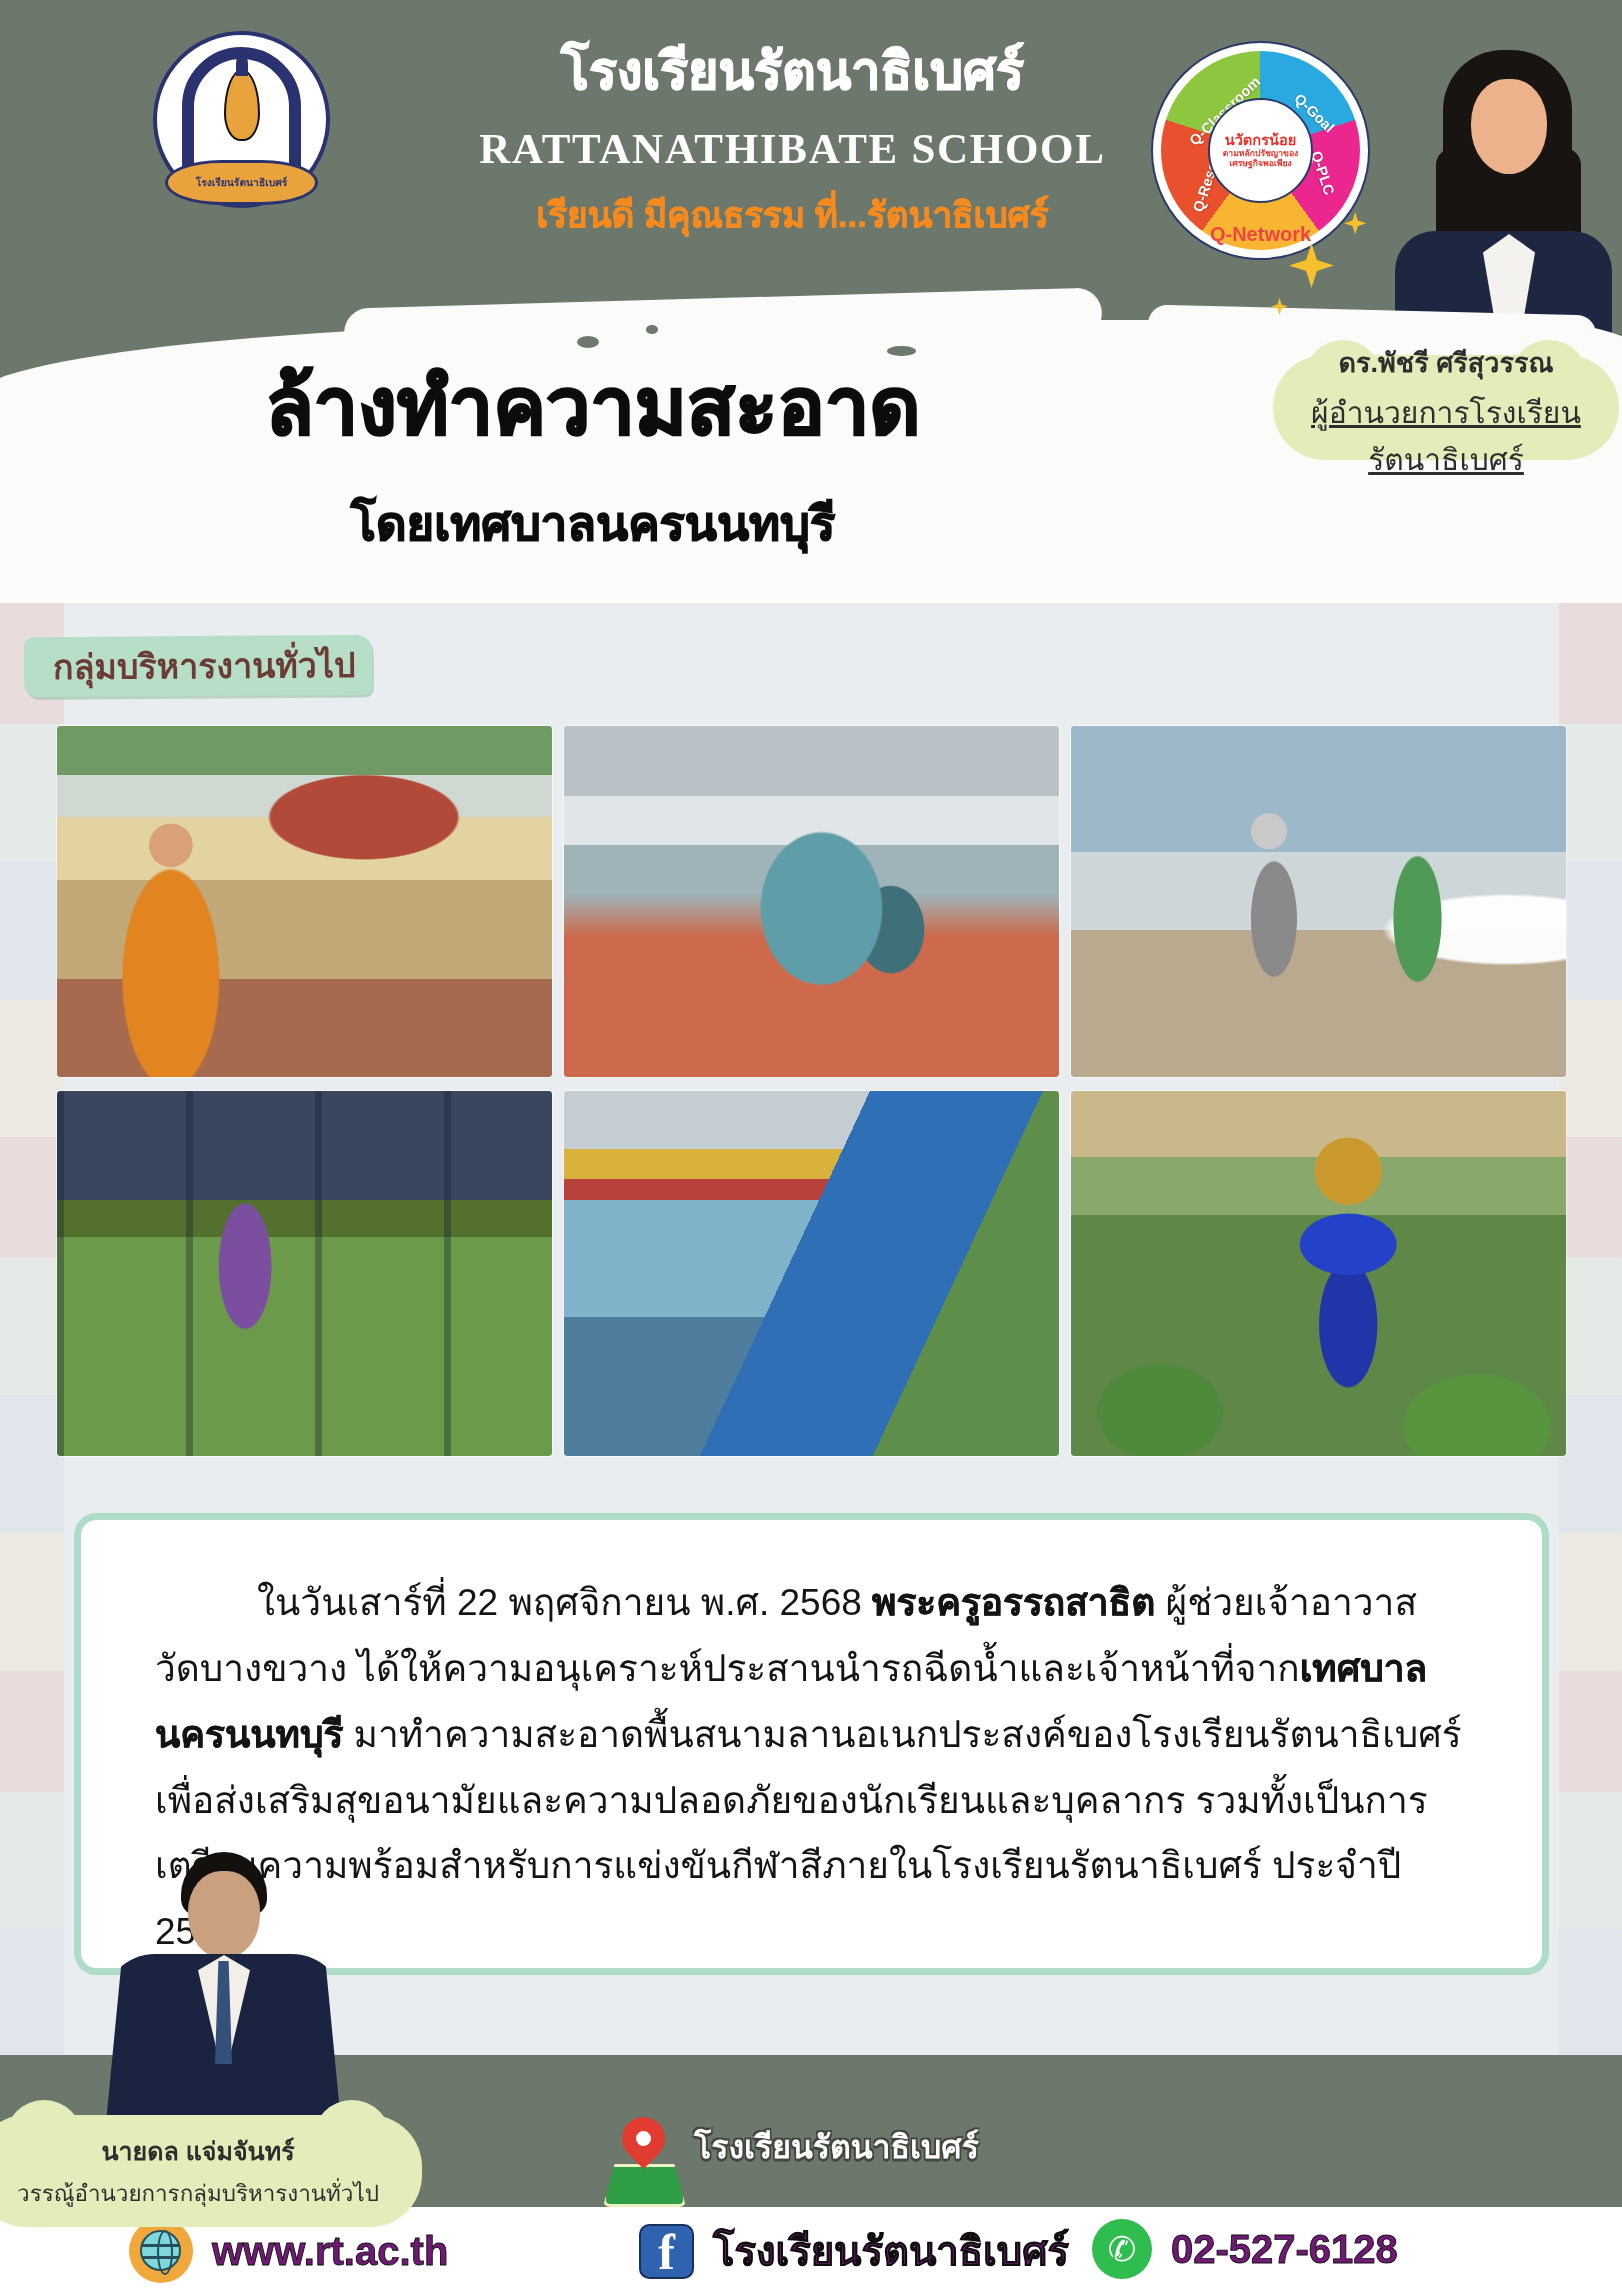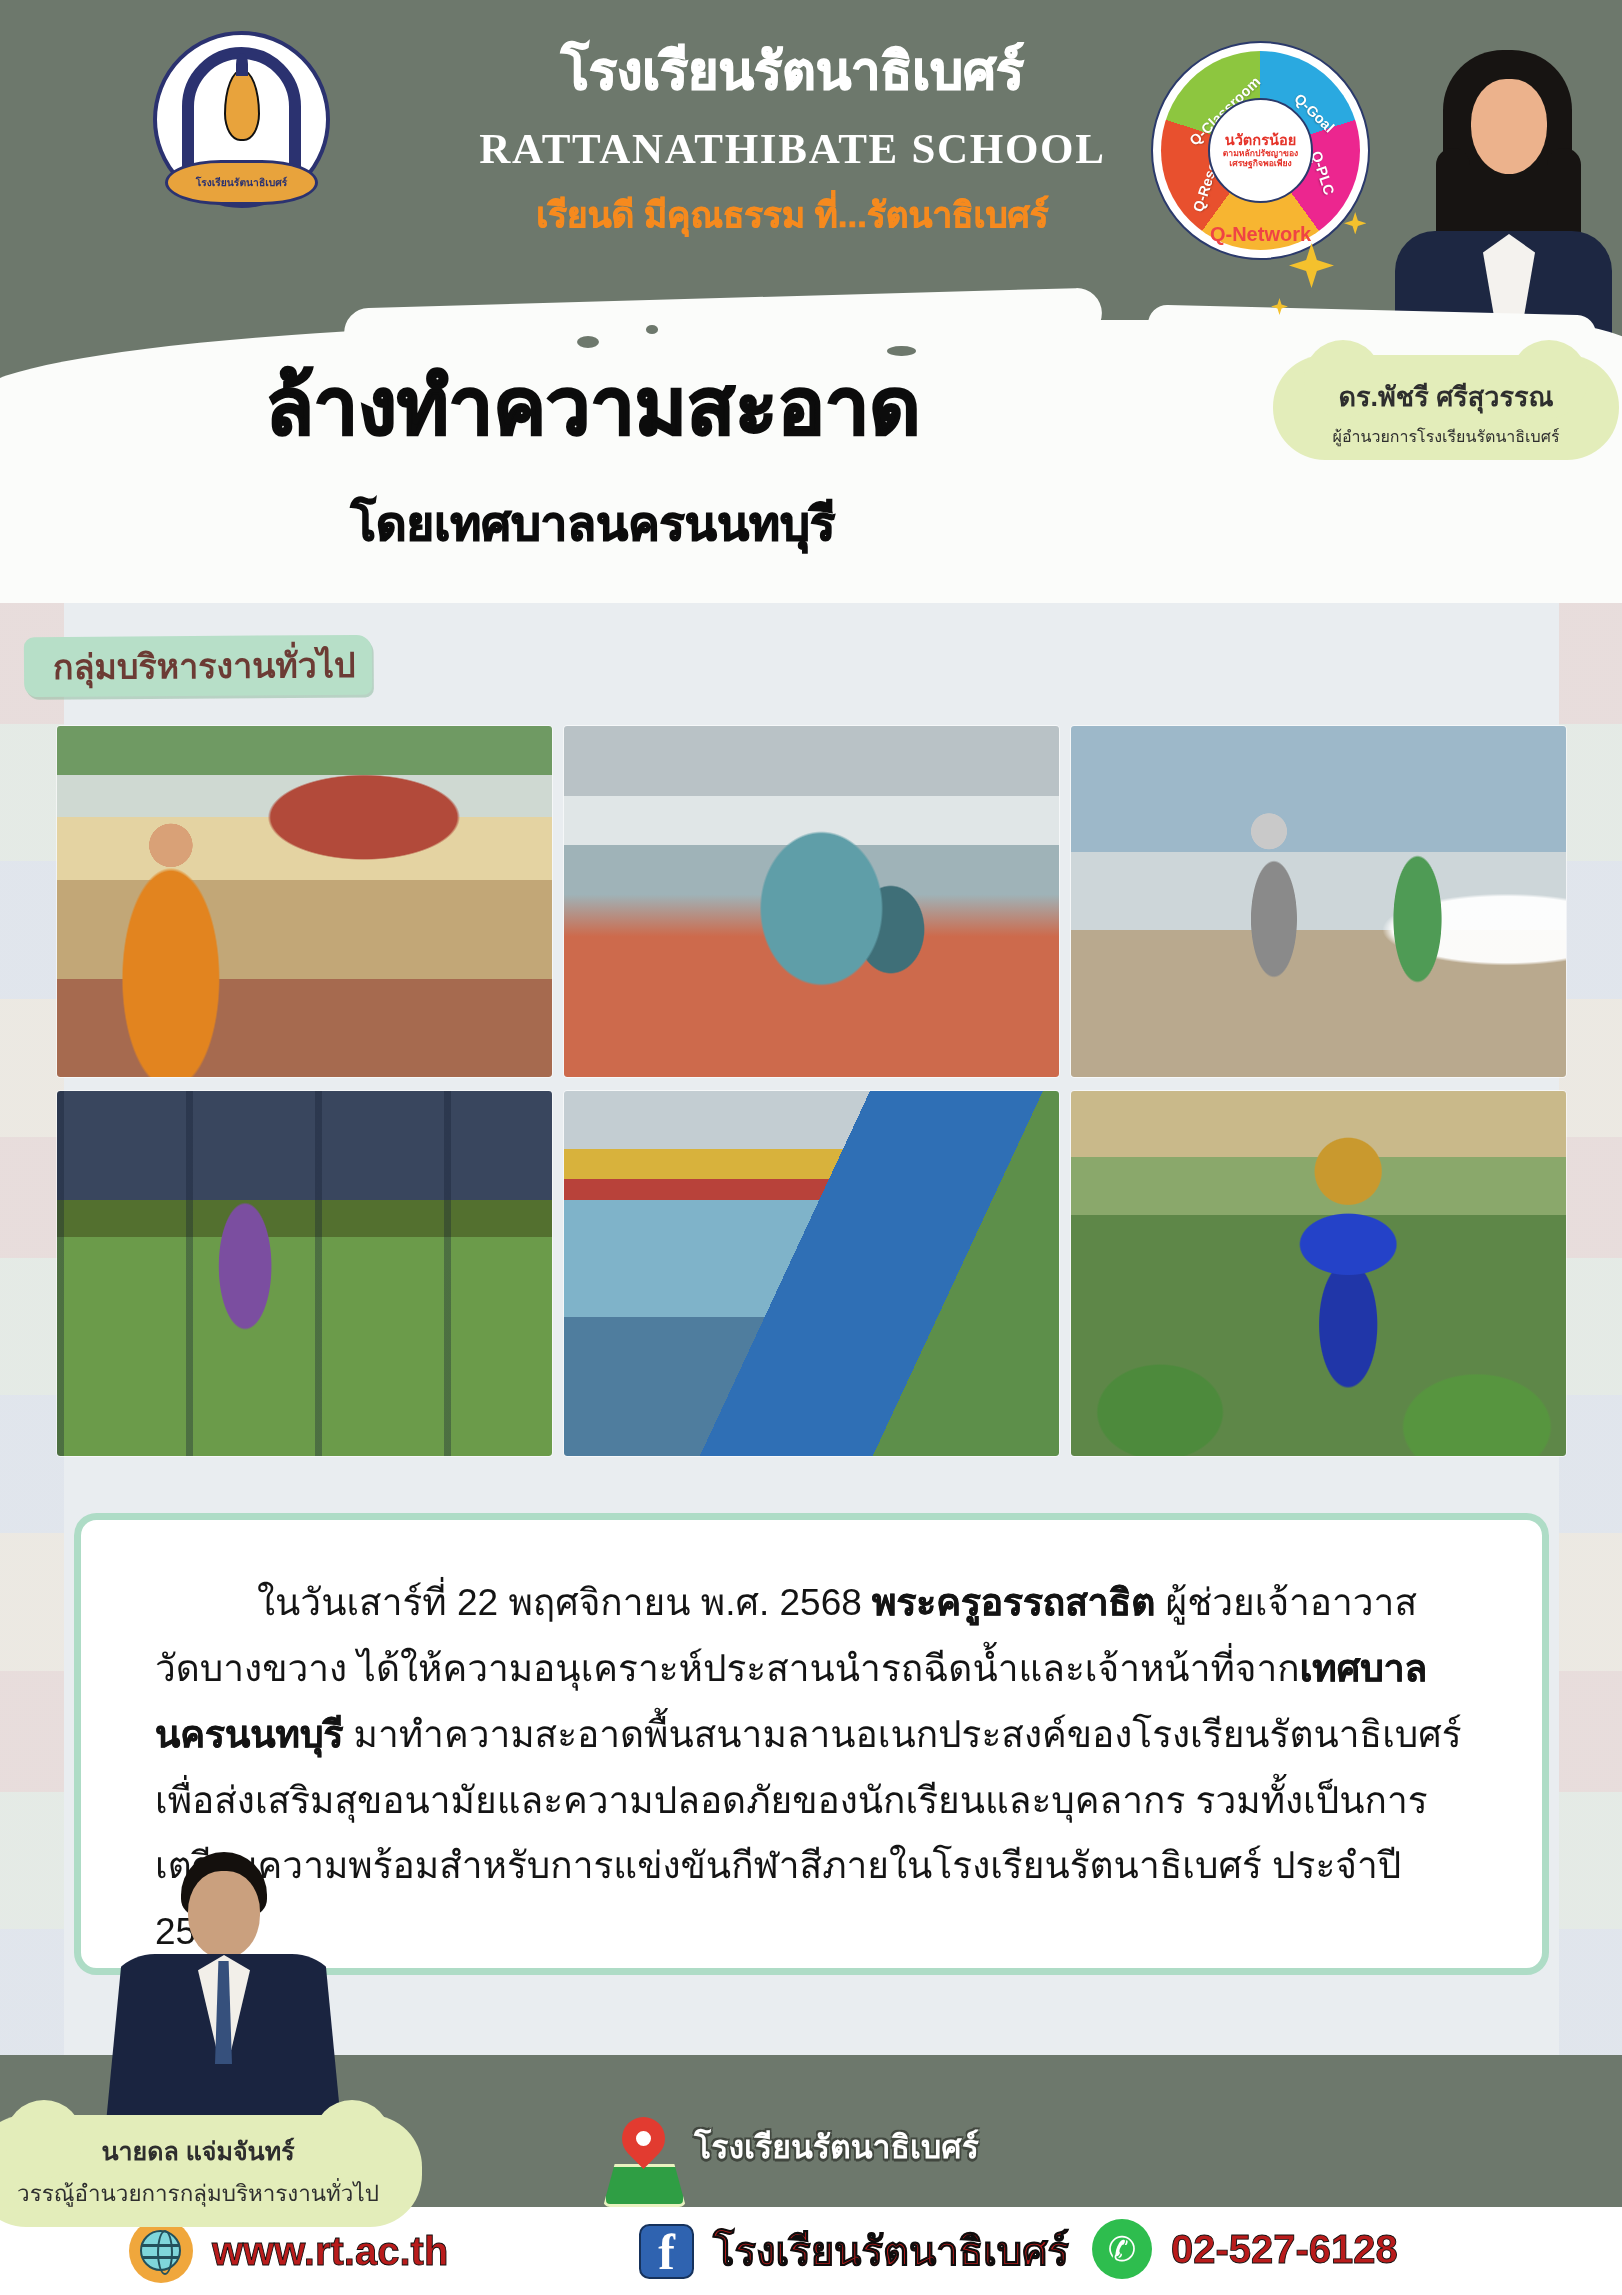--- a/index.html
+++ b/index.html
@@ -53,21 +53,21 @@
   .title-block{position:absolute;left:76px;top:343px;width:1034px;text-align:center;color:#0c0c0c;}
   .t1{font-size:79px;font-weight:bold;-webkit-text-stroke:2.2px #0c0c0c;}
   .t2{font-size:74px;font-weight:bold;-webkit-text-stroke:2.2px #0c0c0c;margin-top:15.5px;}
   .t3{font-size:47px;font-weight:bold;-webkit-text-stroke:1.3px #0c0c0c;margin-top:17px;}
   .cloud{position:absolute;background:#e3edba;border-radius:52px;display:flex;flex-direction:column;align-items:center;justify-content:center;text-align:center;color:#2e2e2e;}
   .cloud::before,.cloud::after{content:"";position:absolute;width:78px;height:78px;border-radius:50%;background:#e3edba;top:-15.5px;}
   .cloud::before{left:31px;}
   .cloud::after{right:31px;}
   .dir-bubble{left:1273px;top:355px;width:346px;height:105px;}
   .dir-bubble .n{font-size:27px;font-weight:bold;position:relative;z-index:2;margin-top:9px;}
-  .dir-bubble .r{font-size:16px;position:relative;z-index:2;margin-top:5.2px;}
+  .dir-bubble .r{font-size:30px;position:relative;z-index:2;margin-top:5.2px;text-decoration:underline;}
   
   .light{position:absolute;left:0;top:603px;width:1623px;height:1452px;background:#e9edf0;}
   .edge{position:absolute;top:0;height:100%;width:64px;opacity:.45;
     background:repeating-linear-gradient(180deg,#e6c9c3 0 121px,#dfe7d9 121px 258px,#d6dce8 258px 396px,#efe3d2 396px 534px);}
   .edgeL{left:0;}
   .edgeR{right:0;}
   .badge{position:absolute;left:24px;top:33px;width:348px;height:60px;background:#b7dfc8;border-radius:10.3px 15.5px 8.6px 13.8px;
     display:flex;align-items:center;padding-left:29px;transform:rotate(-.4deg);
     box-shadow:1.7px 2.6px 0 rgba(143,187,160,.55);}
   .badge span{font-size:34px;font-weight:bold;color:#6c3b34;}
@@ -128,21 +128,21 @@
   .addr .a1{font-size:32px;font-weight:bold;
     text-shadow:-1.7px -1.7px 0 #41473f,1.7px -1.7px 0 #41473f,-1.7px 1.7px 0 #41473f,1.7px 1.7px 0 #41473f,0 2.6px 0 #41473f;}
   .addr .a2{font-size:28px;font-weight:bold;margin-top:10.3px;
     text-shadow:-1.7px -1.7px 0 #41473f,1.7px -1.7px 0 #41473f,-1.7px 1.7px 0 #41473f,1.7px 1.7px 0 #41473f,0 2.6px 0 #41473f;}
   
   .footer{position:absolute;left:0;top:2207px;width:1623px;height:89px;background:#fff;}
   .f-item{position:absolute;display:flex;align-items:center;gap:19px;top:12px;}
   .f-web{left:129px;}
   .f-fb{left:639px;}
   .f-tel{left:1092px;}
-  .f-label{font-size:40px;font-weight:bold;color:#b91c1c;-webkit-text-stroke:0.9px #0d0d0d;}
+  .f-label{font-size:40px;font-weight:bold;color:#701a75;-webkit-text-stroke:0.9px #0d0d0d;}
   .ic-globe{width:64px;height:64px;border-radius:50%;background:#f0a73c;position:relative;}
   .ic-globe .g{position:absolute;left:11.2px;top:11.2px;width:41px;height:41px;border-radius:50%;background:#7fd6db;
     border:2.6px solid #23505c;
     background-image:linear-gradient(180deg,transparent 0 12px,#23505c 12px 14.6px,transparent 14.6px 24px,#23505c 24px 27px,transparent 27px);}
   .ic-globe .g::after{content:"";position:absolute;left:14.6px;top:-2.6px;width:12px;height:41px;border:2.6px solid #23505c;border-radius:50%;}
   .ic-fb{width:55px;height:55px;border-radius:10.3px;background:#2f63b0;border:2.6px solid #16325c;color:#fff;display:flex;align-items:flex-end;justify-content:center;font-family:"Liberation Serif","DejaVu Serif",serif;font-size:50px;font-weight:bold;line-height:.95;overflow:hidden;}
   .ic-tel{width:60px;height:60px;border-radius:50%;background:#2ebd4e;color:#fff;display:flex;align-items:center;justify-content:center;font-size:34px;}
 </style>
 </head>
 <body>

